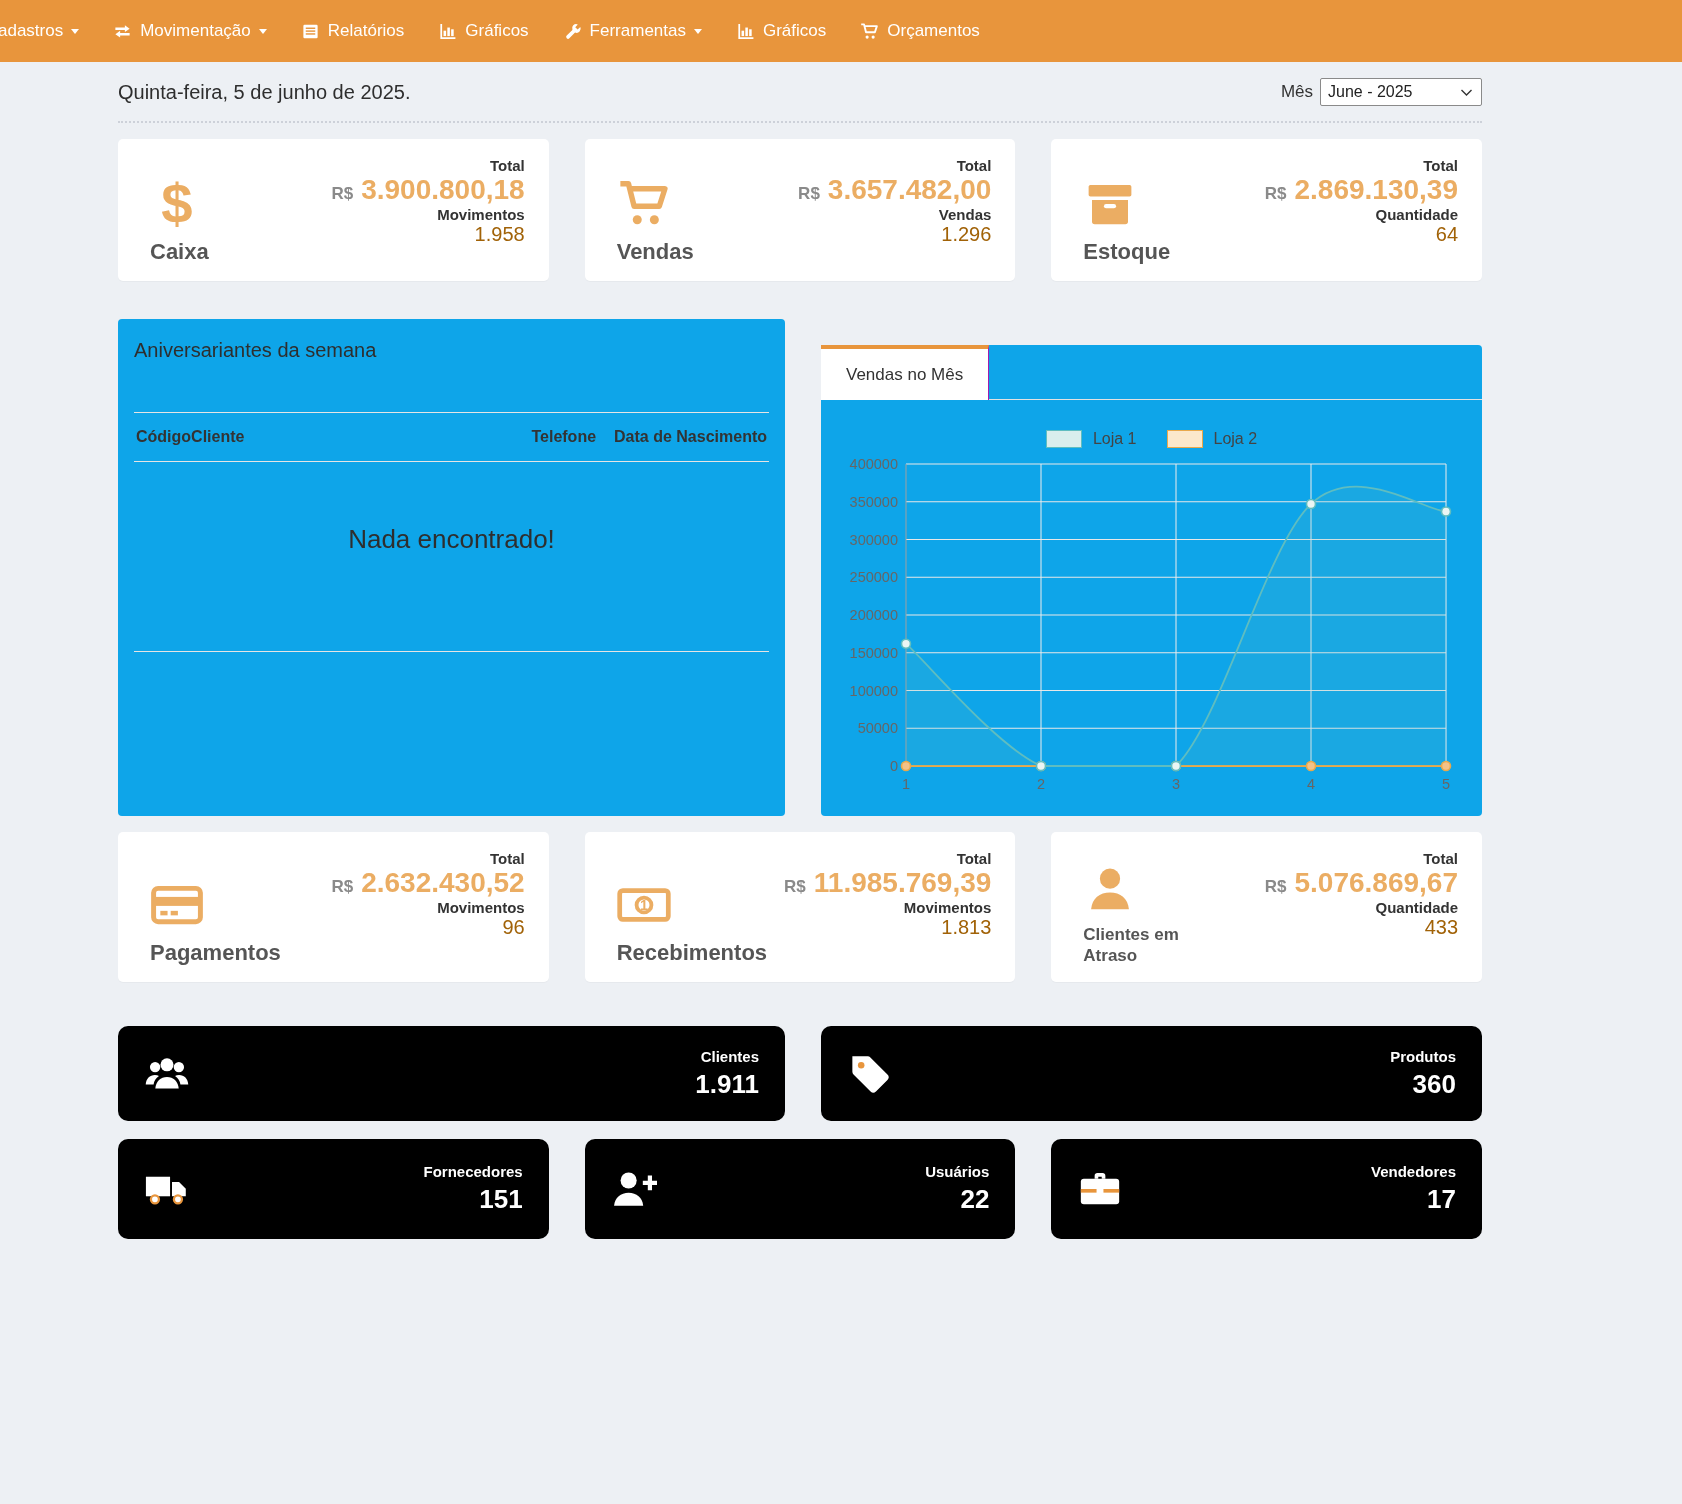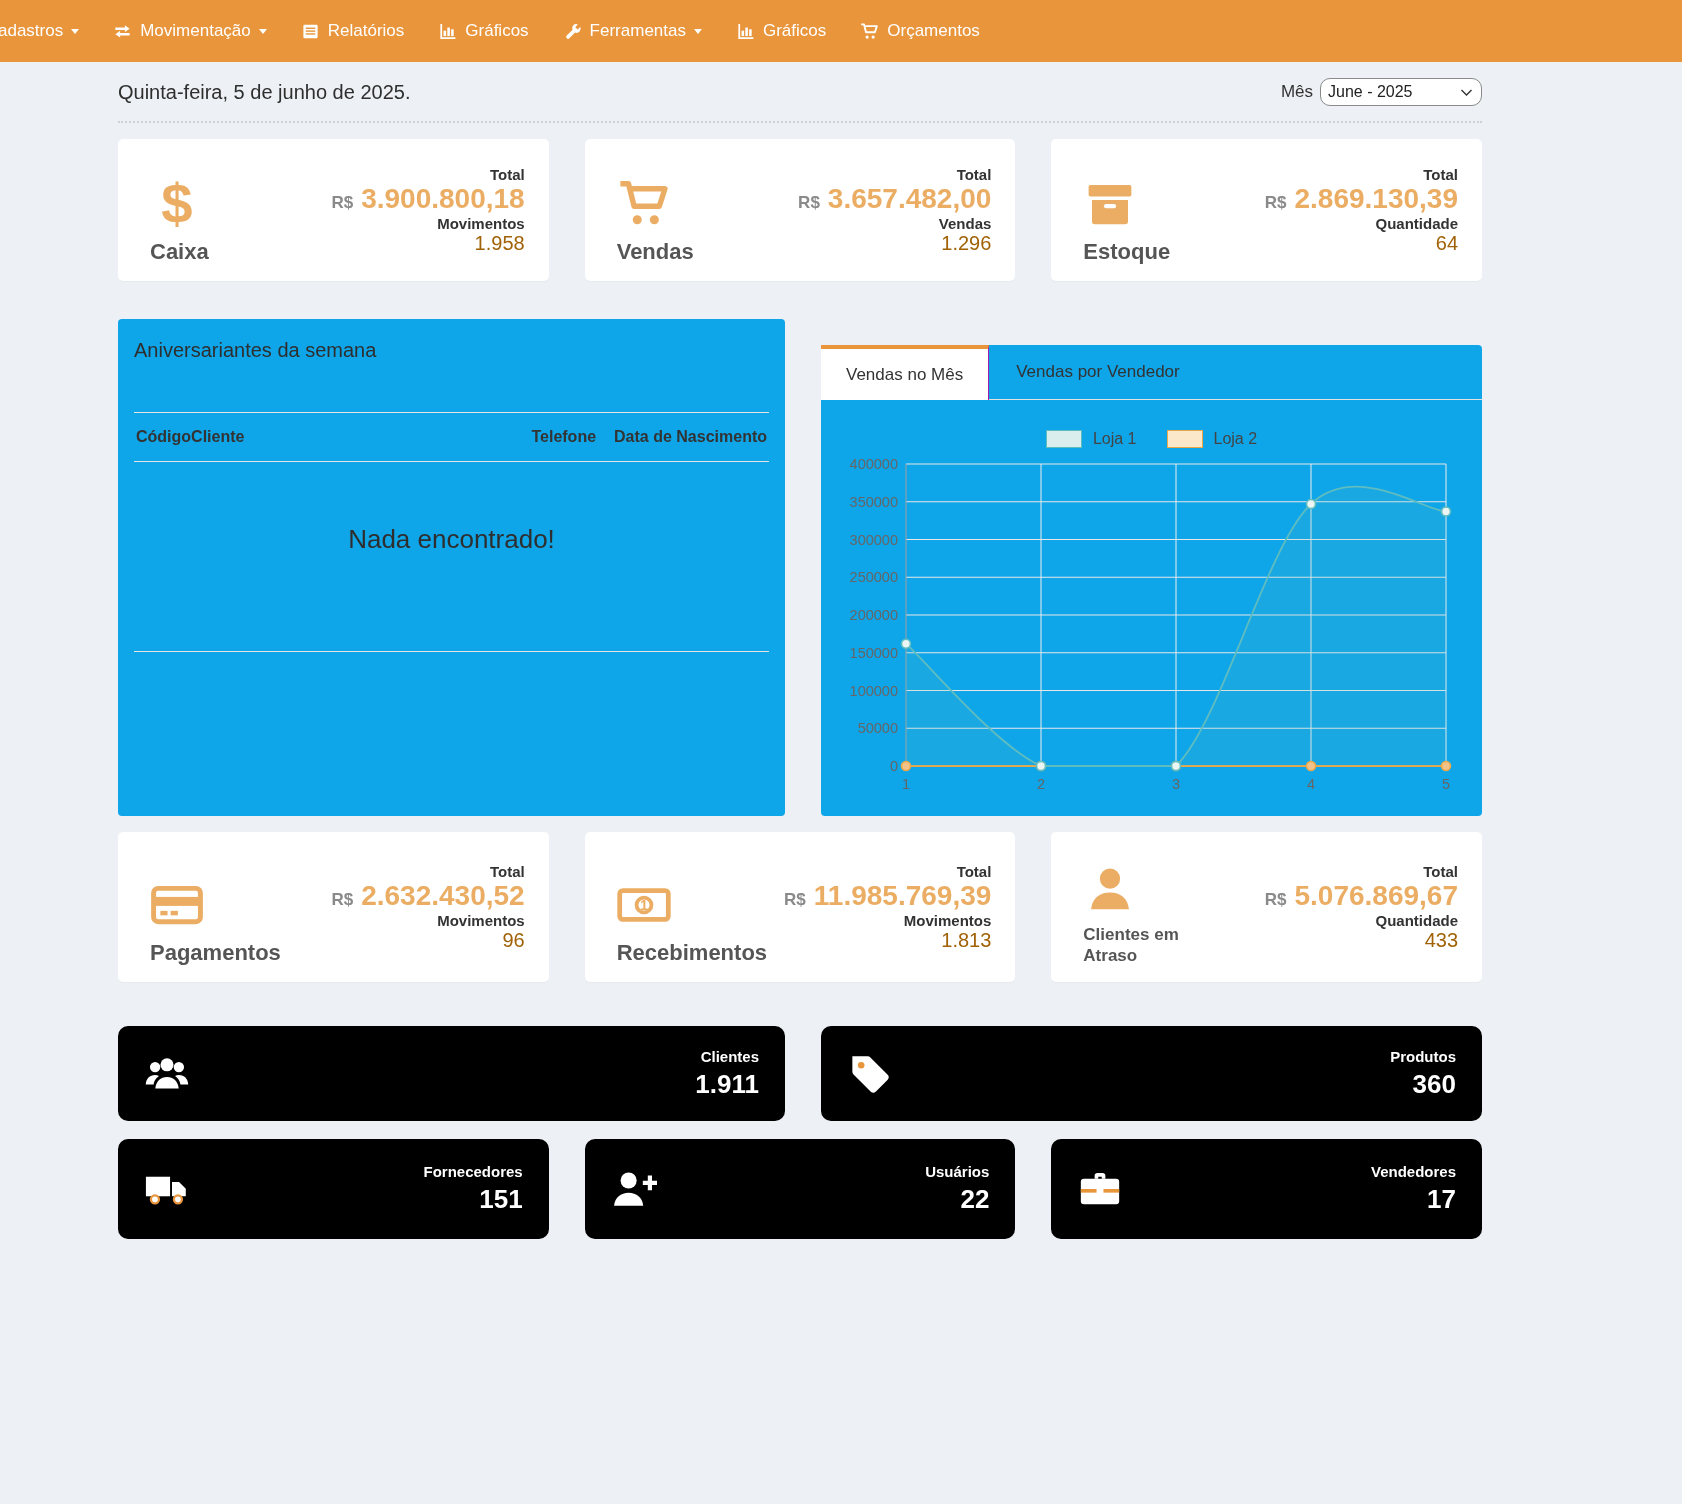--- a/index.html
+++ b/index.html
@@ -27,39 +27,39 @@
   .header-row { display:flex; justify-content:space-between; align-items:flex-start; padding-top:22px; }
   h1.page-title { margin:0; font-size:31px; font-weight:400; color:#2e2e2e; }
   .header-buttons { display:flex; gap:8px; margin-top:6px; }
   .pill { background:#E8953C; color:#fff; border:none; border-radius:4px; font-weight:bold;
           font-size:15px; padding:10px 15px; cursor:pointer; letter-spacing:.2px;
           font-family:"Liberation Sans", sans-serif; }
 
   .date-row { display:flex; justify-content:space-between; align-items:center; margin-top:16px; }
   .date-text { font-size:20px; color:#2e2e2e; }
   .month-wrap { display:flex; align-items:center; gap:7px; font-size:17px; }
-  .select { width:162px; height:28px; background:#fff; border:1px solid #8a8a8a; border-radius:10px;
+  .select { width:162px; height:28px; background:#fff; border:1px solid #8a8a8a; border-radius:2px;
             display:flex; align-items:center; justify-content:space-between; padding:0 7px;
             font-size:16px; cursor:pointer; color:#222; }
   .select .chev { width:15px; height:15px; color:#333; }
   .select .chev svg { width:100%; height:100%; }
 
   hr.dashed { border:none; border-top:2px dotted #cdd1d9; margin:15px 0 0 0; }
 
   
   .cards-row { display:flex; gap:36px; margin-top:16px; }
   .card { flex:1; background:#fff; border-radius:5px; height:142px; padding:16px 24px;
           display:flex; justify-content:space-between; box-shadow:0 1px 1px rgba(0,0,0,.03); }
   .cards-row.tall .card { height:150px; }
   .card-left { display:flex; flex-direction:column; justify-content:flex-end; gap:8px; padding-left:8px; }
   .card-icon { width:54px; height:54px; color:#EBAD63; }
   .card-icon svg { width:100%; height:100%; fill:currentColor; }
   .card-label { font-size:22px; color:#555;font-weight:bold; }
   .card-label.small { font-size:17px; max-width:118px; line-height:1.25; }
-  .card-right { display:flex; flex-direction:column; align-items:flex-end; justify-content:center; padding:2px 0; }
+  .card-right { display:flex; flex-direction:column; align-items:flex-end; justify-content:flex-start; padding:2px 0; }
   .tlabel { font-size:15px; font-weight:bold; color:#333; }
   .amount { display:flex; align-items:baseline; gap:8px; }
   .cur { font-size:17px; font-weight:bold; color:#8a8a8a; }
   .val { font-size:28px; font-weight:bold; color:#EBAD63; }
   .green { font-size:20px; font-weight:normal; color:#a16207; }
 
   
   .mid-row { display:flex; gap:36px; margin-top:38px; align-items:flex-start; }
   .panel { background:#0ea5e9; border-radius:4px; }
   .birthdays { flex:0 0 667px; height:497px; padding:20px 16px; }
@@ -267,21 +267,20 @@
             <span>Data de Nascimento</span>
           </div>
         <div class="divider"></div>
         <div class="empty-msg">Nada encontrado!</div>
         <div class="divider"></div>
       </section>
 
       <section class="panel chartpanel">
         <div class="tabs" id="chart-tabs">
             <div class="tab active">Vendas no Mês</div>
-            <div class="tab inactive">Vendas por Vendedor</div>
           </div>
         <div class="legend" id="chart-legend">
             <span class="lg-item">
               <span class="lg-box" style="background: rgb(217, 238, 237); border-color: rgb(95, 189, 192);"></span>
               <span>Loja 1</span>
             </span>
             <span class="lg-item">
               <span class="lg-box" style="background: rgb(251, 232, 203); border-color: rgb(233, 169, 75);"></span>
               <span>Loja 2</span>
             </span>

